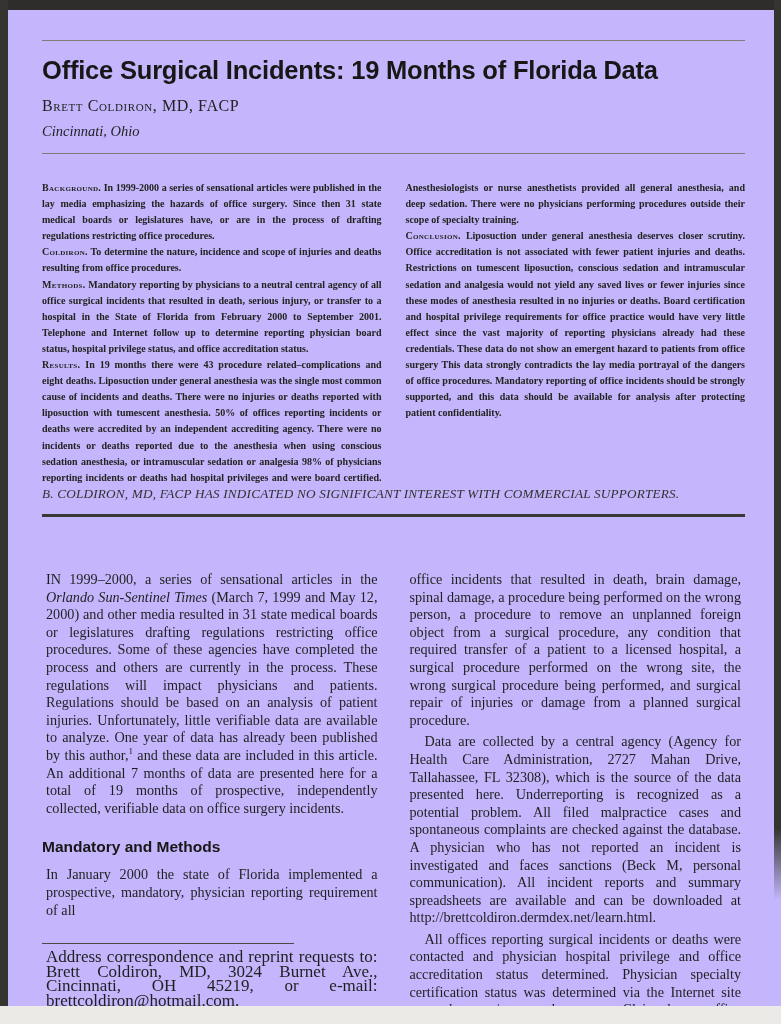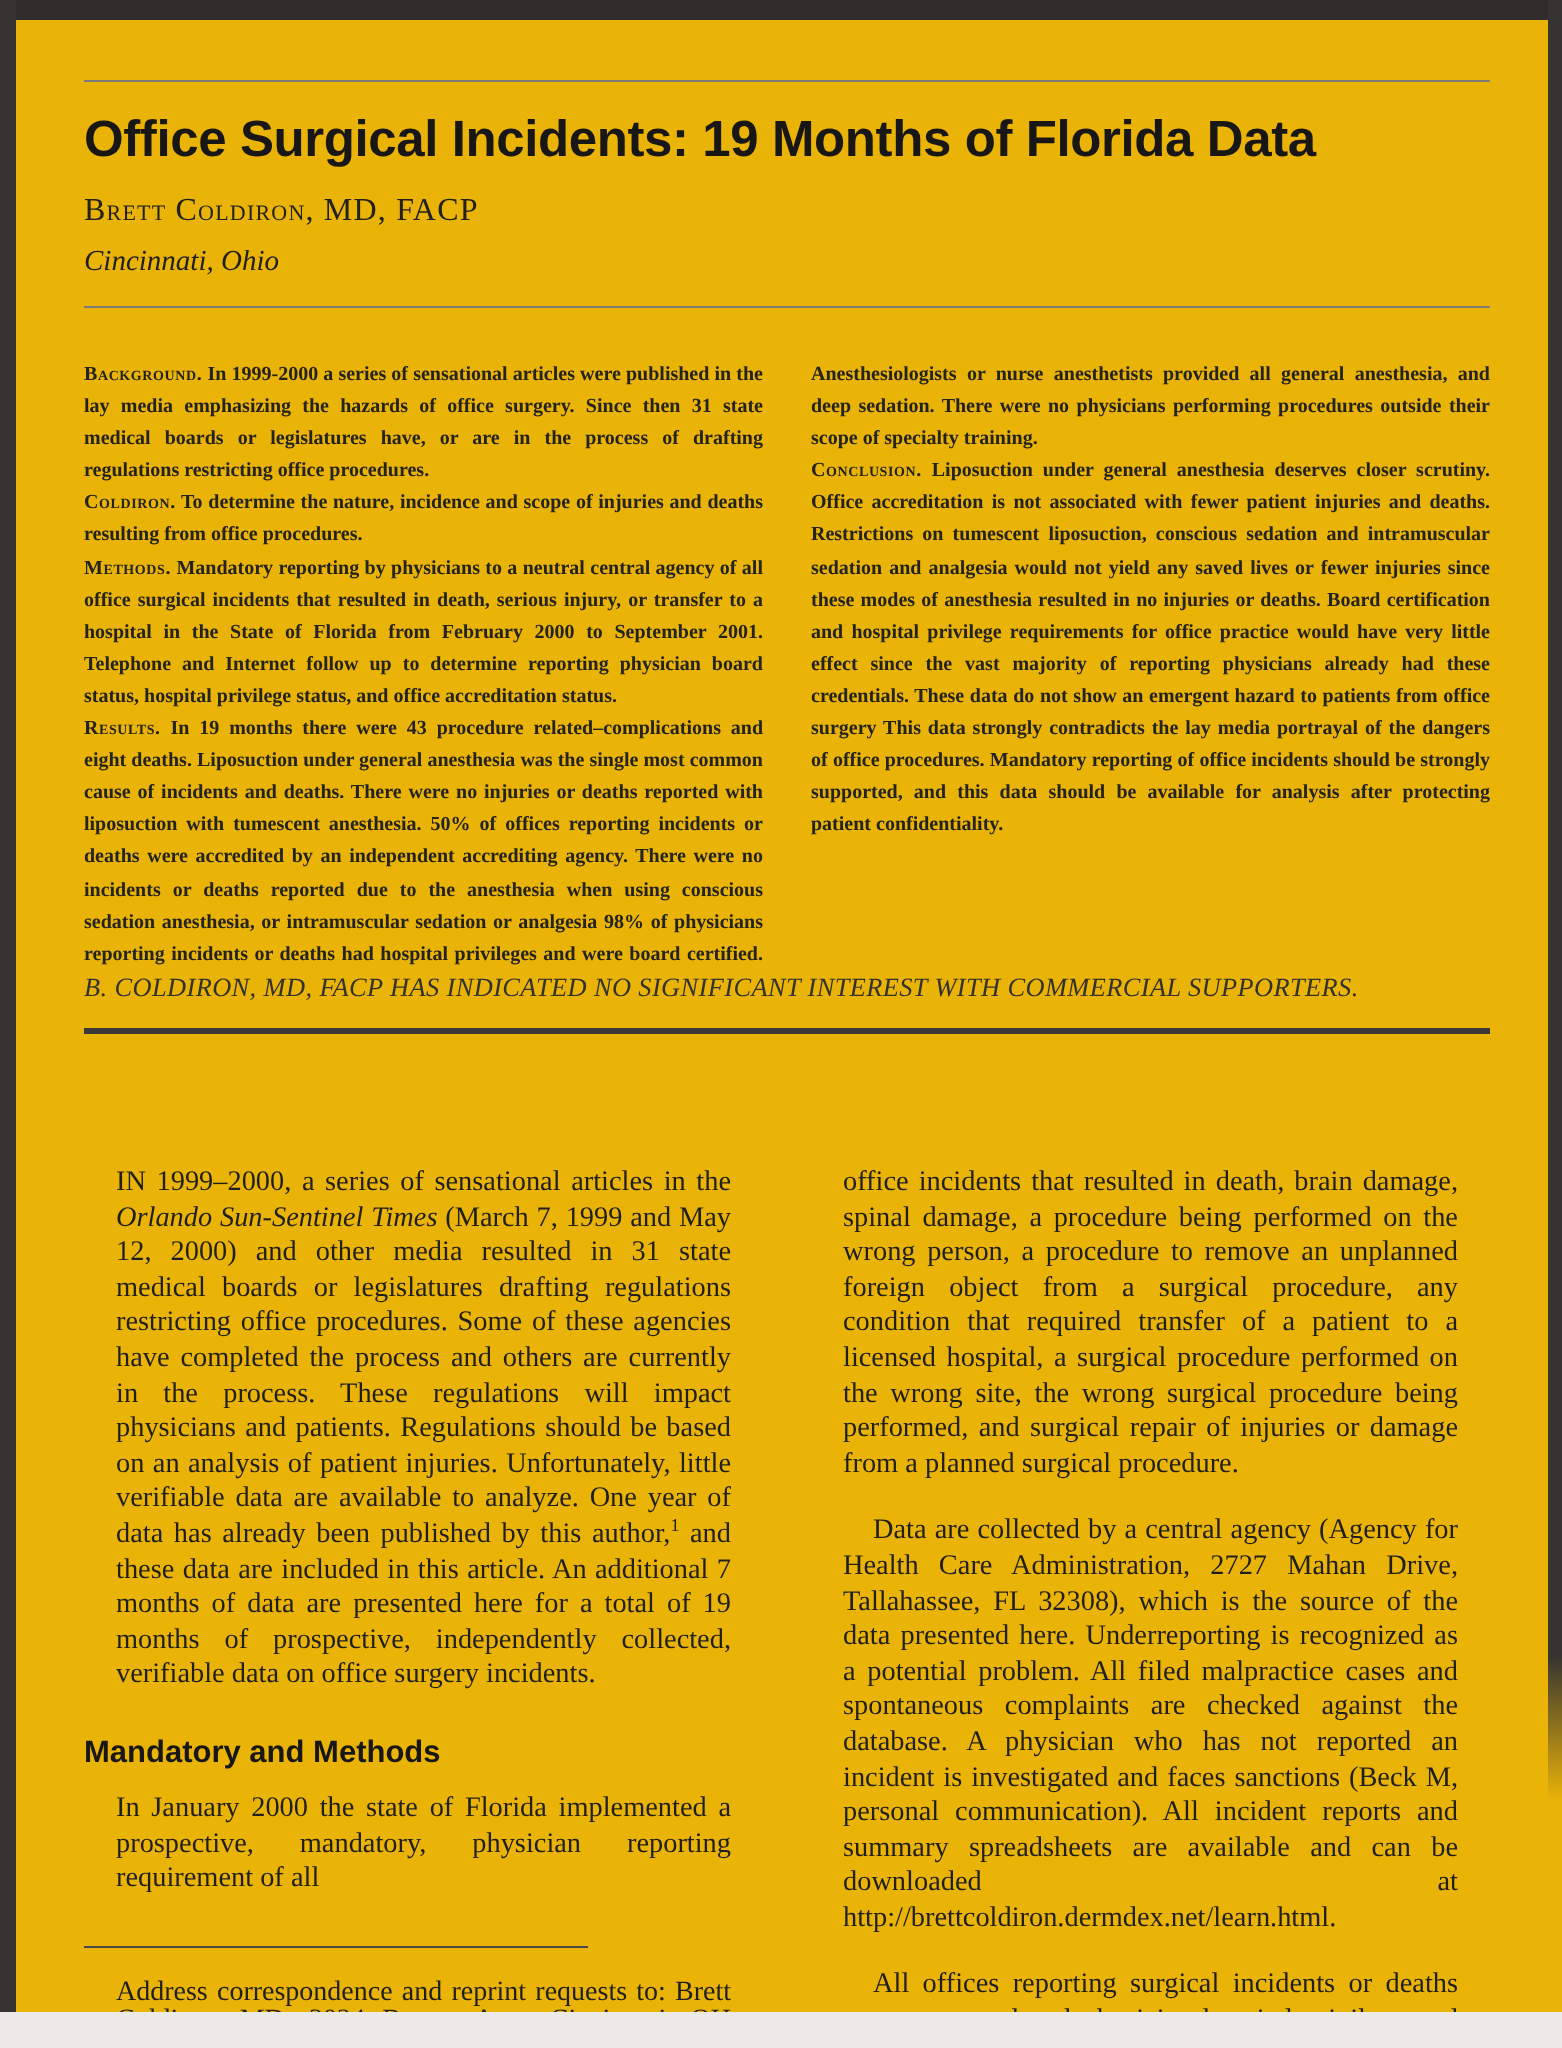--- a/index.html
+++ b/index.html
@@ -1,20 +1,20 @@
 <!DOCTYPE html>
 <html><head>
 <meta charset="utf-8">
 <style>
   html,body{margin:0;padding:0;background:#d8d6d2;}
   .page{
     position:relative;
     width:781px;height:1024px;
     margin:0 auto;
-    background:#eab308;
+    background:#c4b5fd;
     overflow:hidden;
     font-family:"Liberation Serif", serif;
     color:#201f1d;
   }
   .frame-top{position:absolute;top:0;left:0;width:781px;height:10px;background:#2e2d2c;}
   .frame-left{position:absolute;top:0;left:0;width:8px;height:1006px;background:#353431;}
   .frame-right{position:absolute;top:0;right:0;width:7px;height:900px;
     background:linear-gradient(to bottom,#353431 0 92%,rgba(53,52,49,0) 100%);}
   .scan-strip{position:absolute;left:0;bottom:0;width:781px;height:18px;background:#eceae7;}
   .content{
@@ -45,31 +45,31 @@
   .sc{font-variant:small-caps;letter-spacing:0.3px;}
   .disclosure{
     font-style:italic;font-size:13.2px;line-height:16px;
     color:#33322f;letter-spacing:0.2px;
   }
   .body-cols{
     display:grid;grid-template-columns:1fr 1fr;column-gap:24px;
     margin-top:50px;min-height:383px;
     font-size:14.2px;line-height:17.6px;text-align:justify;
   }
-  .body-cols p{margin:16px;}
+  .body-cols p{margin:4px;}
   .p-indent{text-indent:15px;}
   .methods-heading{
     font-family:"Liberation Sans", sans-serif;font-weight:bold;
     font-size:15.5px;line-height:18px;text-align:left;
     margin:21px 0 0 0;color:#181715;
   }
   .methods-p{margin-top:10px !important;}
   .footnote-block{margin-top:24px;}
   .footnote-rule{border:0;border-top:1.2px solid #4a4946;width:252px;margin:0 0 6px 0;}
-  .footnote{font-size:14px;line-height:14.6px;text-align:justify;}
+  .footnote{font-size:17px;line-height:14.6px;text-align:justify;}
   sup{font-size:9px;line-height:0;}
   .em-it{font-style:italic;}
 </style>
 </head>
 <body>
 
 <div class="page">
   <div class="frame-top"></div>
   <div class="frame-left"></div>
   <div class="frame-right"></div>

